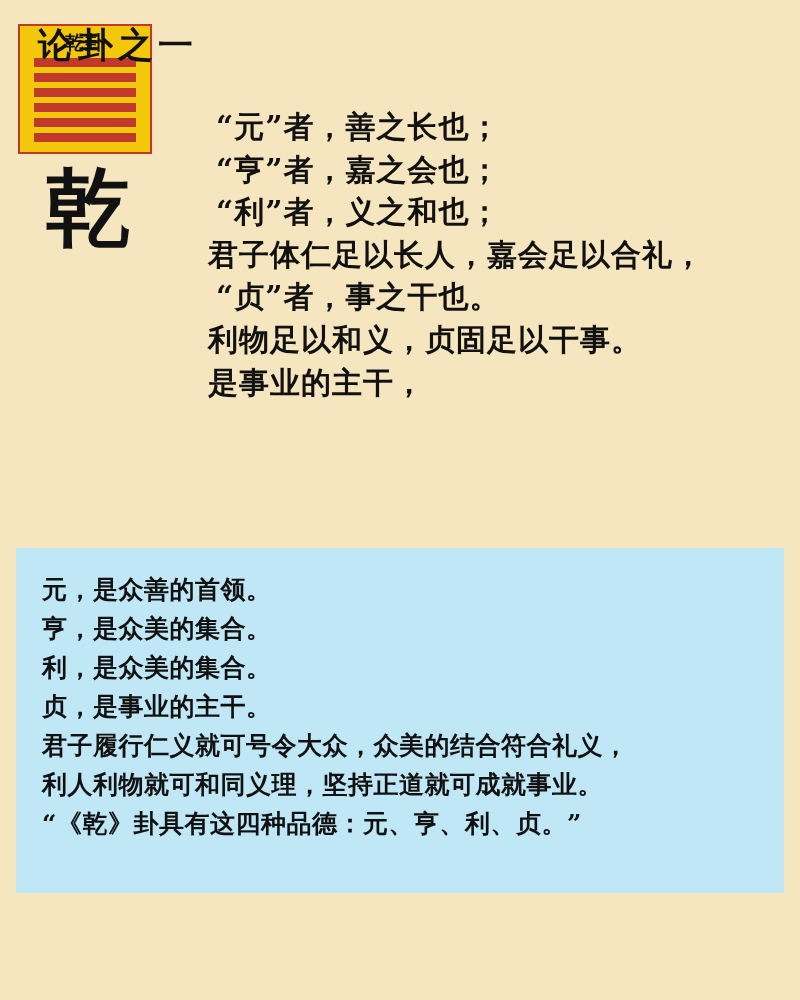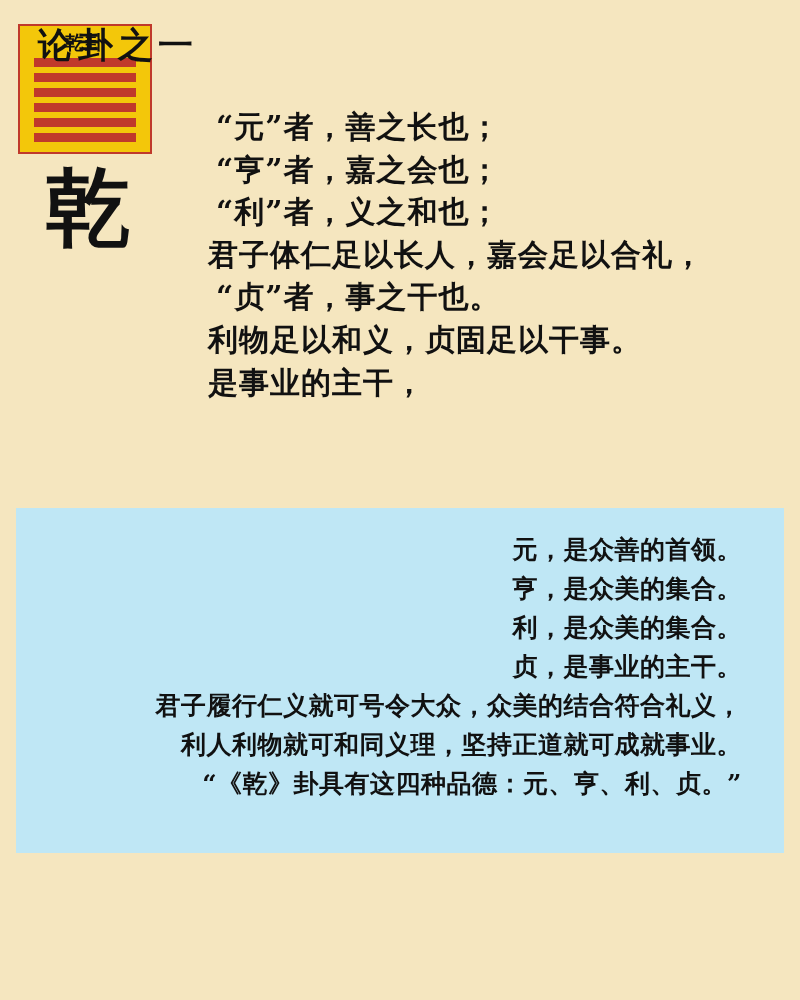--- a/index.html
+++ b/index.html
@@ -105,27 +105,26 @@
     white-space: nowrap;
   }
   .classic .indent {
     padding-left: 8px;
   }
 
   
   .translation {
     position: absolute;
     left: 16px;
-    top: 508px;
+    top: 548px;
     width: 768px;
     height: 345px;
     background: #bfe7f5;
     box-sizing: border-box;
     padding: 22px 42px 18px 26px;
-    text-align: right;
   }
   .translation .tline {
     font-family: "DejaVu Serif", "Liberation Serif", serif;
     font-size: 25px;
     font-weight: bold;
     color: #111;
     line-height: 1.56;
     white-space: nowrap;
     letter-spacing: 0.5px;
   }

